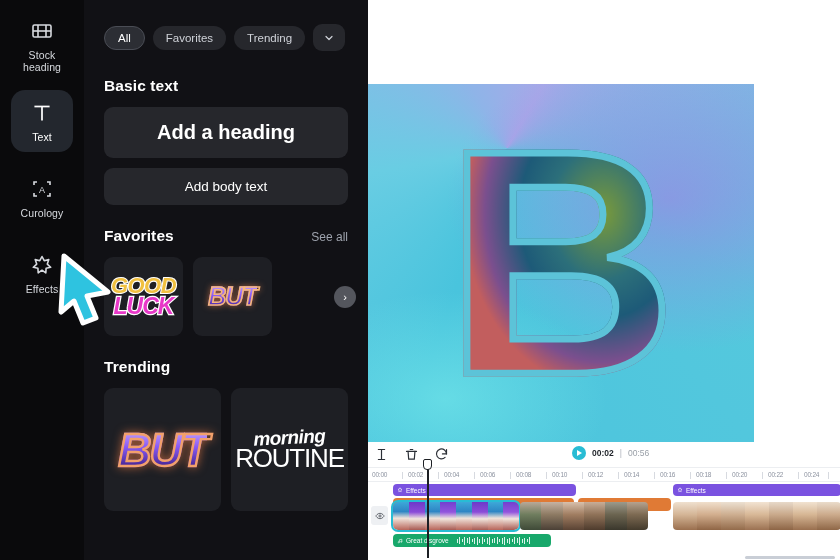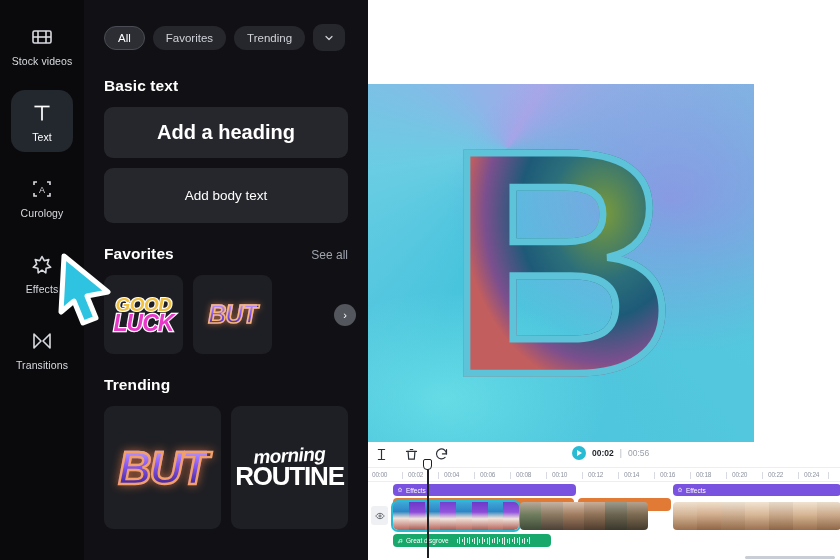--- a/index.html
+++ b/index.html
@@ -70,42 +70,42 @@
     display: flex; align-items: baseline; justify-content: space-between;
     margin-bottom: 12px;
   }
   .see-all { color: #9ea3ad; font-size: 12px; cursor: pointer; }
 
   .big-btn {
     width: 100%; background: #26272c; border-radius: 9px;
     color: #ffffff; text-align: center; cursor: pointer;
   }
   .btn-heading { padding: 14px 0; font-size: 20px; font-weight: bold; margin-bottom: 10px; }
-  .btn-body { padding: 20px 0; font-size: 13.5px; margin-bottom: 22px; }
+  .btn-body { padding: 11px 0; font-size: 13.5px; margin-bottom: 22px; }
 
   .thumbs { display: flex; gap: 10px; position: relative; }
   .thumb {
     width: 79px; height: 79px; background: #1e1f24; border-radius: 9px;
     display: flex; align-items: center; justify-content: center;
     overflow: hidden; cursor: pointer; position: relative;
   }
   .thumb-lg { width: 123px; height: 123px; }
   .arrow-next {
     position: absolute; right: -8px; top: 50%; transform: translateY(-50%);
     width: 22px; height: 22px; border-radius: 50%;
     background: #54565d; color: #fff; font-size: 11px;
     display: flex; align-items: center; justify-content: center; cursor: pointer;
   }
   .trend-wrap { margin-top: 22px; }
   .trend-thumbs { display:flex; gap:10px; }
 
   
   .art { text-align:center; line-height:1; user-select:none; }
   .goodluck .l1 {
-    font-size: 19px; font-weight: bold; font-style: italic;
+    font-size: 22px; font-weight: bold; font-style: italic;
     color:#f0c040; -webkit-text-stroke:2.2px #fff; paint-order: stroke fill;
     letter-spacing:-.5px; display:block;
   }
   .goodluck .l2 {
     font-size: 23px; font-weight: bold; font-style: italic;
     color:#e838c8; -webkit-text-stroke:2.4px #fff; paint-order: stroke fill;
     letter-spacing:-1px; display:block; margin-top:-2px;
   }
   .salut {
     font-size: 25px; font-weight: bold; font-style: italic; color:#ffffff;
@@ -123,21 +123,21 @@
     background: linear-gradient(180deg,#cfb0ff 0%,#8b5cf6 42%,#2e1275 100%);
     -webkit-background-clip: text; background-clip: text; color: transparent;
     -webkit-text-stroke: 2.4px #f2a06b; letter-spacing:-2px;
     filter: drop-shadow(0 0 5px rgba(255,130,70,.6));
   }
   .morning .m1 {
     display:block; font-size:19px; font-style:italic; font-weight:bold; color:#fff;
     letter-spacing:-.6px; transform: rotate(-3deg);
   }
   .morning .m2 {
-    display:block; font-size:26px; font-weight:bold; color:#fff;
+    display:block; font-size:26px; font-weight:normal; color:#fff;
     letter-spacing:-1.2px; margin-top:-2px;
   }
 
   
   .cursor { position: absolute; left: 56px; top: 252px; width: 58px; height: 76px; z-index: 40; }
 
   
   .preview-wrap {
     position: absolute; left: 368px; top: 84px; width: 472px; height: 358px;
     background: #ffffff;
@@ -245,21 +245,21 @@
 
       <div class="rail-item">
         <span class="rail-ico">
           <svg width="24" height="24" viewBox="0 0 24 24" fill="none" stroke="#d7dadf" stroke-width="1.6">
             <rect x="3" y="6" width="18" height="12" rx="1.5"></rect>
             <line x1="8" y1="6" x2="8" y2="18"></line>
               <line x1="16" y1="6" x2="16" y2="18"></line>
             <line x1="3" y1="12" x2="21" y2="12"></line>
           </svg>
         </span>
-        <span class="rail-label">Stock videos</span>
+        <span class="rail-label">Stock heading</span>
       </div>
 
 
 
       <div class="rail-item active">
         <span class="rail-ico">
           <svg width="26" height="26" viewBox="0 0 24 24" fill="none" stroke="#ffffff" stroke-width="1.6">
             <line x1="5" y1="6" x2="19" y2="6"></line>
               <line x1="12" y1="6" x2="12" y2="19"></line>
           </svg>
@@ -280,29 +280,20 @@
 
       <div class="rail-item">
         <span class="rail-ico">
           <svg width="24" height="24" viewBox="0 0 24 24" fill="none" stroke="#d7dadf" stroke-width="1.6" stroke-linejoin="round">
             <path d="M12 3.5l2.2 4.2 4.6-1.1-1.5 4.5 3.4 3.2-4.6.9-.3 4.7-3.8-2.7-3.8 2.7-.3-4.7-4.6-.9 3.4-3.2-1.5-4.5 4.6 1.1z"></path>
           </svg>
         </span>
         <span class="rail-label">Effects</span>
       </div>
 
-      <div class="rail-item">
-        <span class="rail-ico">
-          <svg width="24" height="24" viewBox="0 0 24 24" fill="none" stroke="#d7dadf" stroke-width="1.6" stroke-linejoin="round">
-            <path d="M4 5v14l7-7z"></path>
-              <path d="M20 5v14l-7-7z"></path>
-          </svg>
-        </span>
-        <span class="rail-label">Transitions</span>
-      </div>
     </div>
 
     <div class="panel">
 
       <div class="chips">
         <div class="chip sel">All</div>
         <div class="chip">Favorites</div>
         <div class="chip">Trending</div>
         <div class="chip caret">
           <svg width="12" height="12" viewBox="0 0 24 24" fill="none" stroke="#cfd2d8" stroke-width="2.4" stroke-linecap="round" stroke-linejoin="round">

